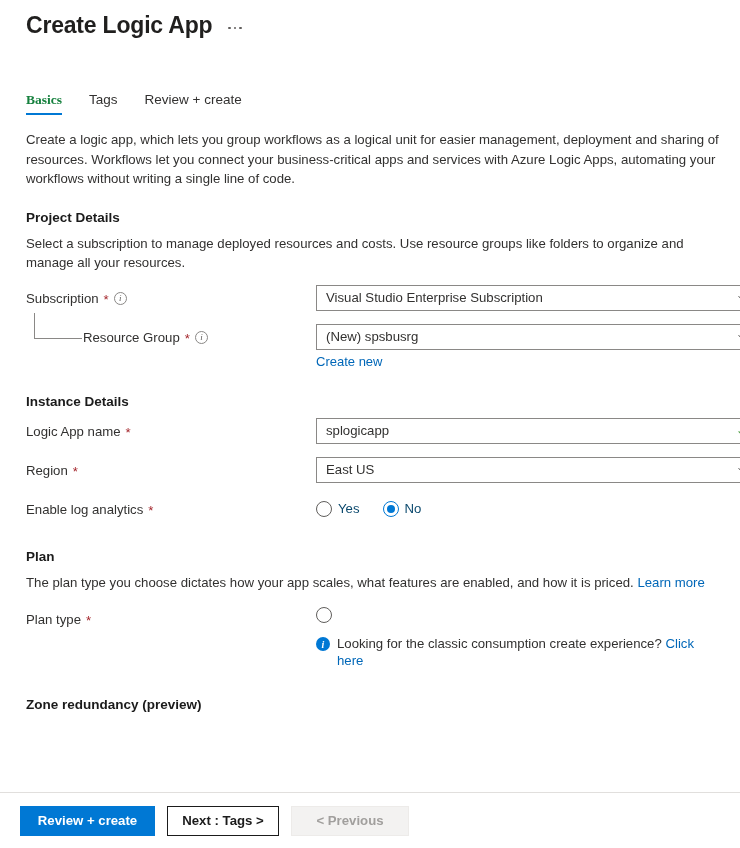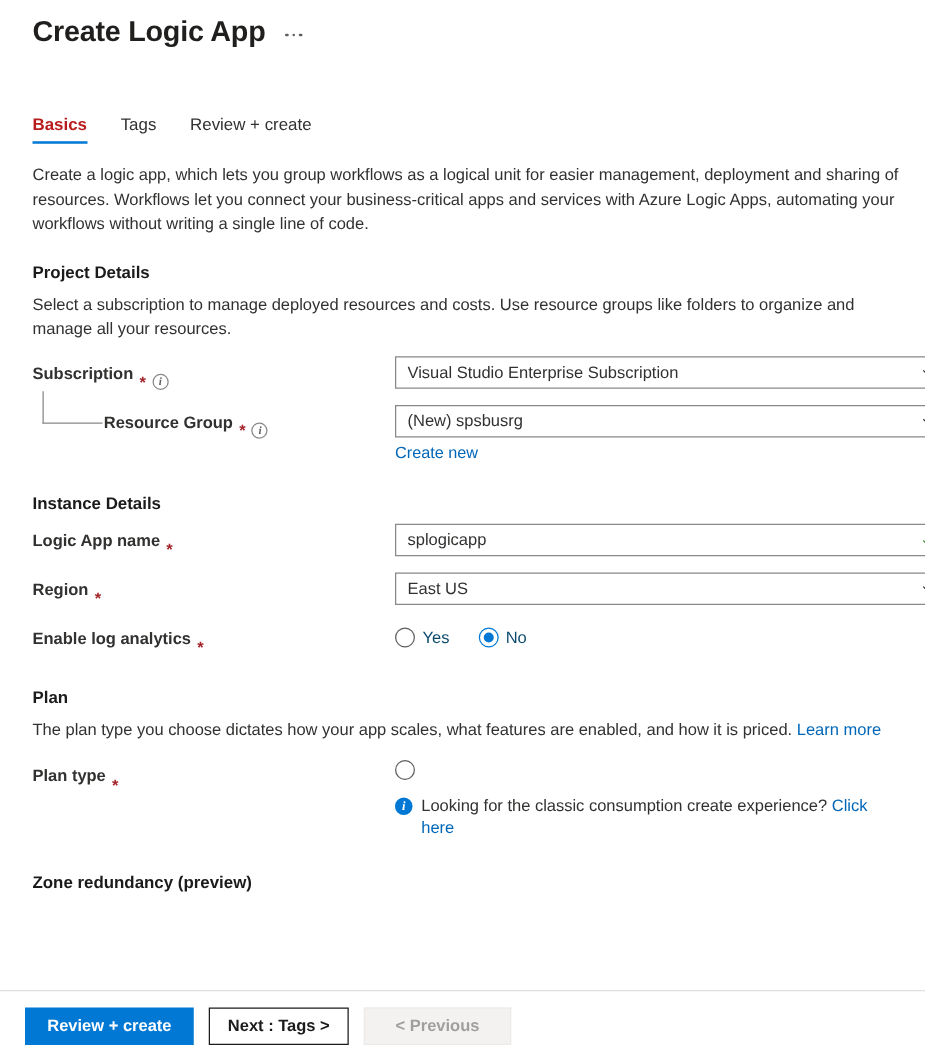--- a/index.html
+++ b/index.html
@@ -34,21 +34,21 @@
   
   .tabs {
     position: absolute; left: 26px; top: 92px;
     display: flex; gap: 0px; align-items: flex-end;
   }
   .tab {
     font-size: 13.5px; color: #323130; padding: 0 13px 7px 0;
     margin-right: 14px; cursor: pointer; position: relative; line-height: 16px;
   }
   .tab:last-child { margin-right: 0; }
-  .tab.active { font-weight: bold; color: #b91c1c; }
+  .tab.active { font-weight: bold; color: #15803d; font-family: Liberation Serif, serif; }
   .tab.active::after {
     content: ""; position: absolute; left: 0; right: 13px; bottom: 0;
     height: 2.5px; background: #0078d4;
   }
 
   
   .content { position: absolute; left: 26px; top: 130px; width: 694px; }
   .para {
     font-size: 13.2px; line-height: 19.5px; color: #323130;
     margin: 0 0 4px 0; max-width: 693px;
@@ -59,23 +59,22 @@
   }
   .link { color: #0067b8; text-decoration: none; cursor: pointer; }
 
   
   .row {
     display: flex; align-items: flex-start; margin-top: 12px;
     position: relative;
   }
   .row .lbl {
     width: 250px; flex: 0 0 250px; font-size: 13.2px; color: #323130;
-    line-height: 26px; display: flex; align-items: flex-end; gap: 5px;
+    line-height: 26px; display: flex; align-items: center; gap: 5px;
     padding-top: 1px;
-    font-weight: bold;
   }
   .row .lbl.indent { padding-left: 57px; }
   .req { color: #a4262c; font-size: 13.2px; line-height: 1; position: relative; top: 1px; }
   .info-i {
     width: 13px; height: 13px; border: 1px solid #8a8886; border-radius: 50%;
     display: inline-flex; align-items: center; justify-content: center;
     font-size: 9px; color: #605e5c; font-style: italic;
     font-family: "Liberation Serif", serif; line-height: 1; cursor: pointer;
     flex: 0 0 auto;
   }

